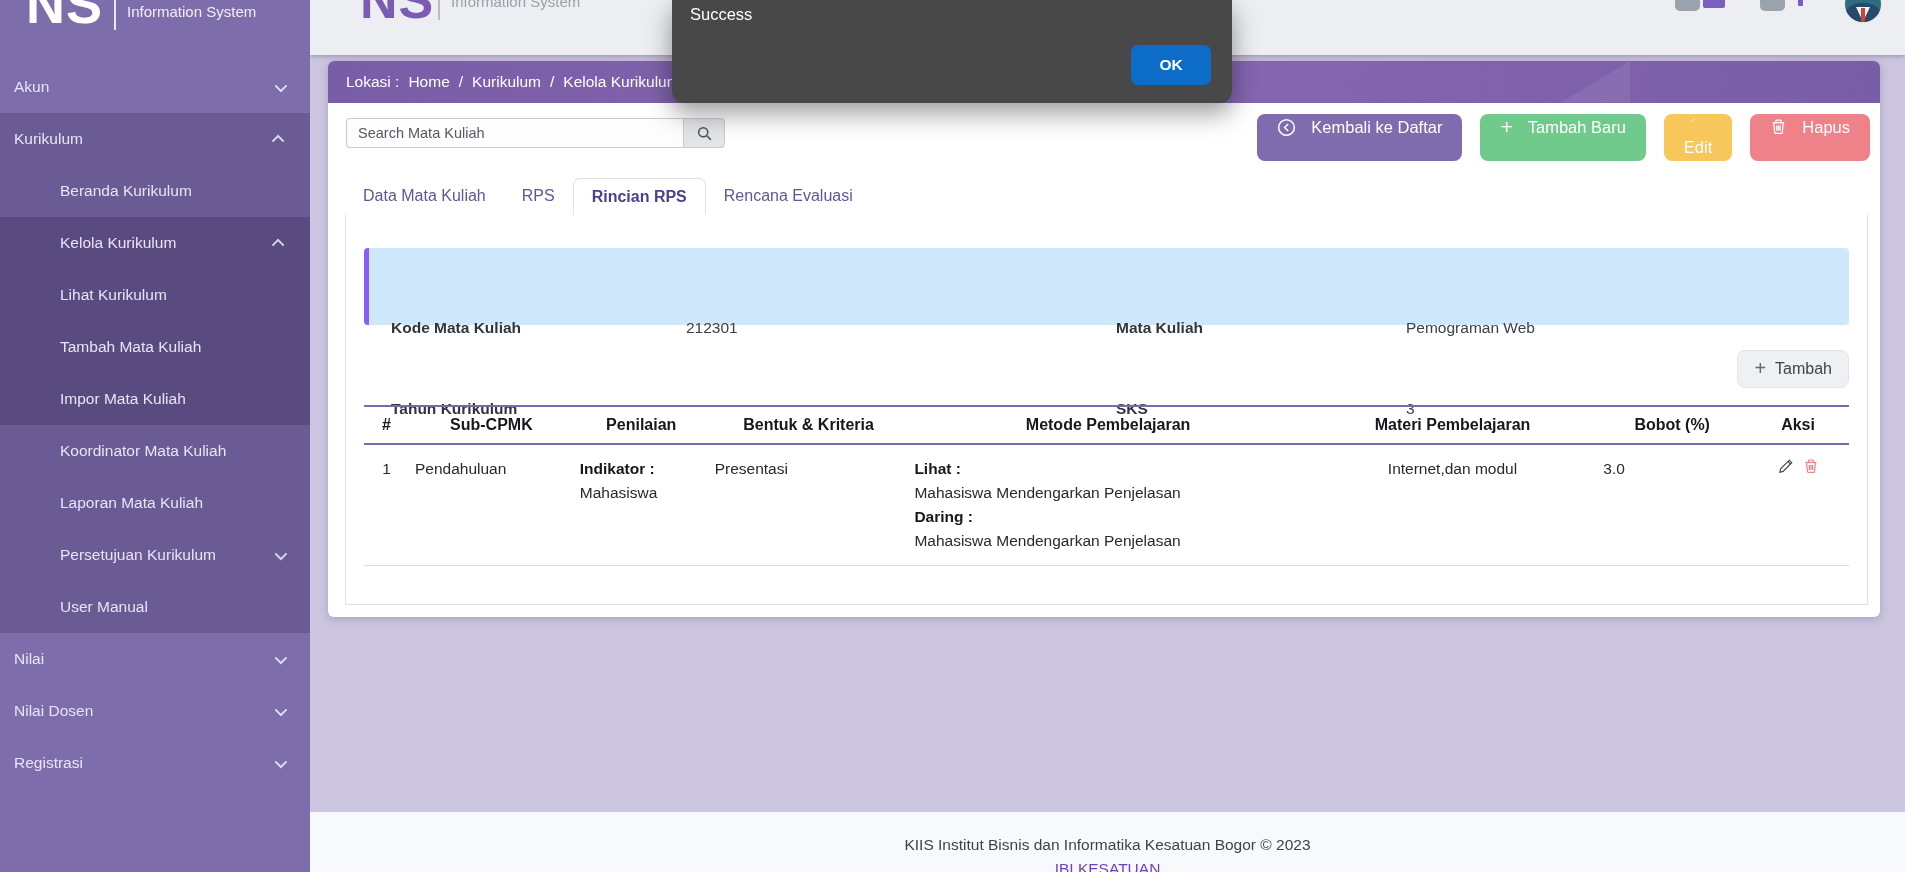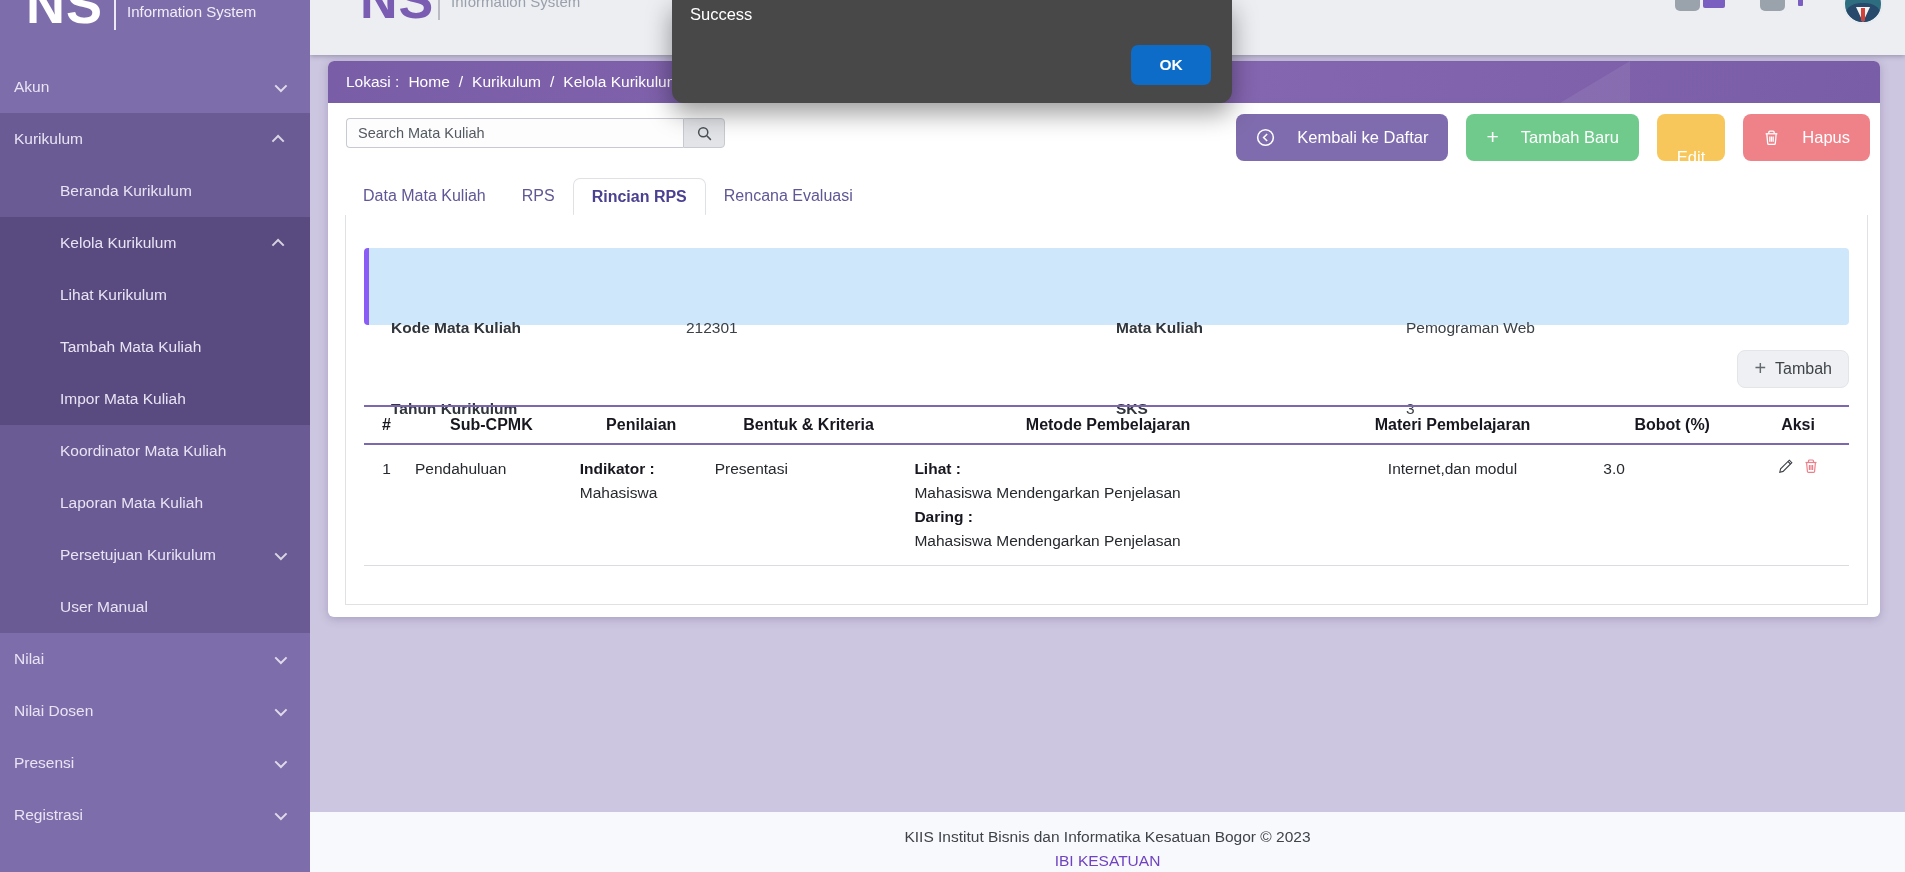--- a/index.html
+++ b/index.html
@@ -42,21 +42,21 @@
   .crumb-bar{position:relative;height:42px;border-radius:6px 6px 0 0;background:linear-gradient(100deg,#7a5da7 0%,#8566b1 55%,#7a5da7 100%);display:flex;align-items:center;gap:9px;padding:0 18px;color:#fff;font-size:15.5px;overflow:hidden;}
   .crumb-bar::after{content:"";position:absolute;right:250px;top:0;border-left:70px solid transparent;border-bottom:42px solid rgba(255,255,255,.08);}
   .crumb-link{color:#fff;text-decoration:none;cursor:pointer;}
 
   .search-group{position:absolute;left:18px;top:57px;display:flex;}
   .search-input{width:337px;height:30px;border:1px solid #c7cbd1;border-right:none;border-radius:4px 0 0 4px;padding:10px 11px;font-size:14.5px;color:#3e444b;background:#fdfdfe;outline:none;font-family:inherit;}
   .search-input::placeholder{color:#545a61;opacity:1;}
   .search-btn{width:42px;height:30px;border:1px solid #c7cbd1;border-radius:0 4px 4px 0;background:#e2e4e8;display:flex;align-items:center;justify-content:center;color:#4a5056;cursor:pointer;padding:0;}
 
   .btn-row{position:absolute;right:10px;top:53px;display:flex;gap:18px;}
-  .abtn{height:47px;border:none;border-radius:8px;padding:12px 20px;font-size:16.5px;color:#fff;display:inline-flex;align-items:center;gap:22px;cursor:pointer;font-family:inherit;}
+  .abtn{height:47px;border:none;border-radius:8px;padding:4px 20px;font-size:16.5px;color:#fff;display:inline-flex;align-items:flex-start;gap:15px;cursor:pointer;font-family:inherit;}
   .btn-back{background:#7f6cae;}
   .btn-add{background:#6fca8b;}
   .btn-edit{background:#f8c75b;flex-direction:column;}
   .btn-del{background:#ef8289;}
   .abtn .plus{font-size:21px;font-weight:400;line-height:1;margin-top:-2px;}
 
   .tabs{position:absolute;left:17px;top:117px;right:12px;display:flex;border-bottom:1px solid #dfe1e5;}
   .tab{padding:9px 18px 8px;font-size:16px;color:#5f5796;cursor:pointer;}
   .tab.active{font-weight:700;color:#4a4191;background:#fff;border:1px solid #dfe1e5;border-bottom:2px solid #fff;border-radius:7px 7px 0 0;margin-bottom:-1px;}
 
@@ -79,21 +79,21 @@
   td.c-metode{padding-left:30px;}
   td.c-materi{text-align:center;}
   td.c-bobot{padding-left:37px;}
   td.c-aksi{text-align:center;}
   .b{font-weight:700;color:#17171f;}
   .aksi-ico{display:inline-flex;gap:9px;align-items:center;}
   .ico-pencil{color:#3c4248;cursor:pointer;}
   .ico-trash{color:#ec7f89;cursor:pointer;}
 
   
-  .footer{position:absolute;left:310px;top:812px;width:1595px;height:60px;background:#f8f9fc;text-align:center;padding-top:16px;}
+  .footer{position:absolute;left:310px;top:812px;width:1595px;height:60px;background:#f8f9fc;text-align:center;padding-top:24px;}
   .footer .l1{font-size:15.5px;color:#3f4349;}
   .footer .l2{margin-top:6px;font-size:15.5px;color:#6f42c1;cursor:pointer;}
 
   
   .modal{position:absolute;left:672px;top:0;width:560px;height:103px;background:#484848;border-radius:0 0 12px 12px;box-shadow:0 10px 26px rgba(0,0,0,.4);z-index:50;}
   .modal-title{position:absolute;left:18px;top:5px;color:#fff;font-size:16.5px;}
   .modal-ok{position:absolute;right:21px;bottom:18px;width:80px;height:40px;background:#0d6cc8;border:none;border-radius:7px;color:#fff;font-weight:700;font-size:15.5px;cursor:pointer;font-family:inherit;}
 </style>
 </head>
 <body>
@@ -143,24 +143,20 @@
     </div>
     <div class="side-item sec-med sub">
       <span>User Manual</span>
     </div>
     <div class="side-item sec-light">
       <span>Nilai</span>
       <span class="chev"></span>
     </div>
     <div class="side-item sec-light">
       <span>Nilai Dosen</span>
-      <span class="chev"></span>
-    </div>
-    <div class="side-item sec-light">
-      <span>Presensi</span>
       <span class="chev"></span>
     </div>
     <div class="side-item sec-light">
       <span>Registrasi</span>
       <span class="chev"></span>
     </div>
   </nav>
 
   <header class="topbar">
     <span class="mark">NS</span>

